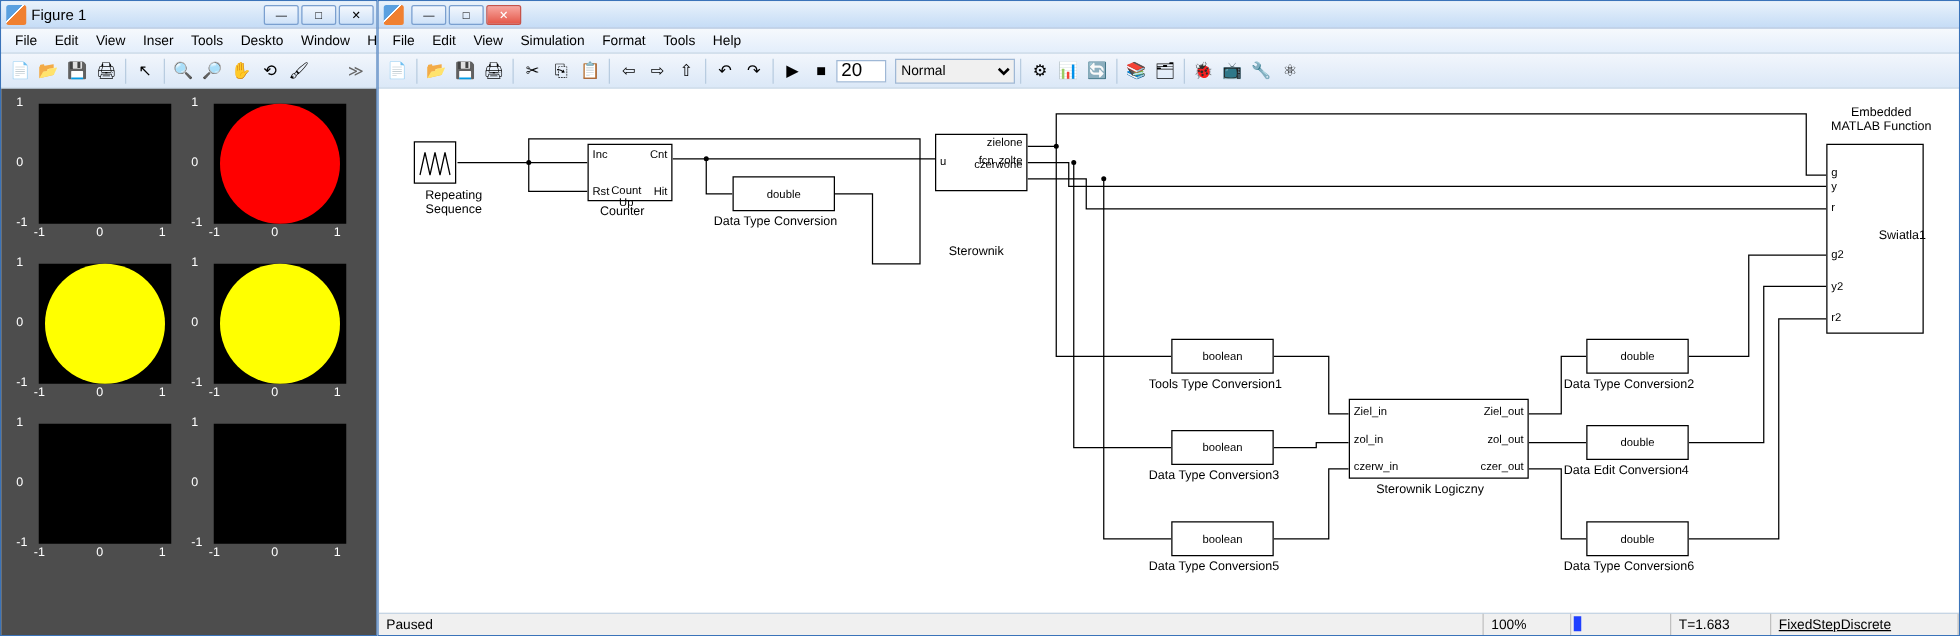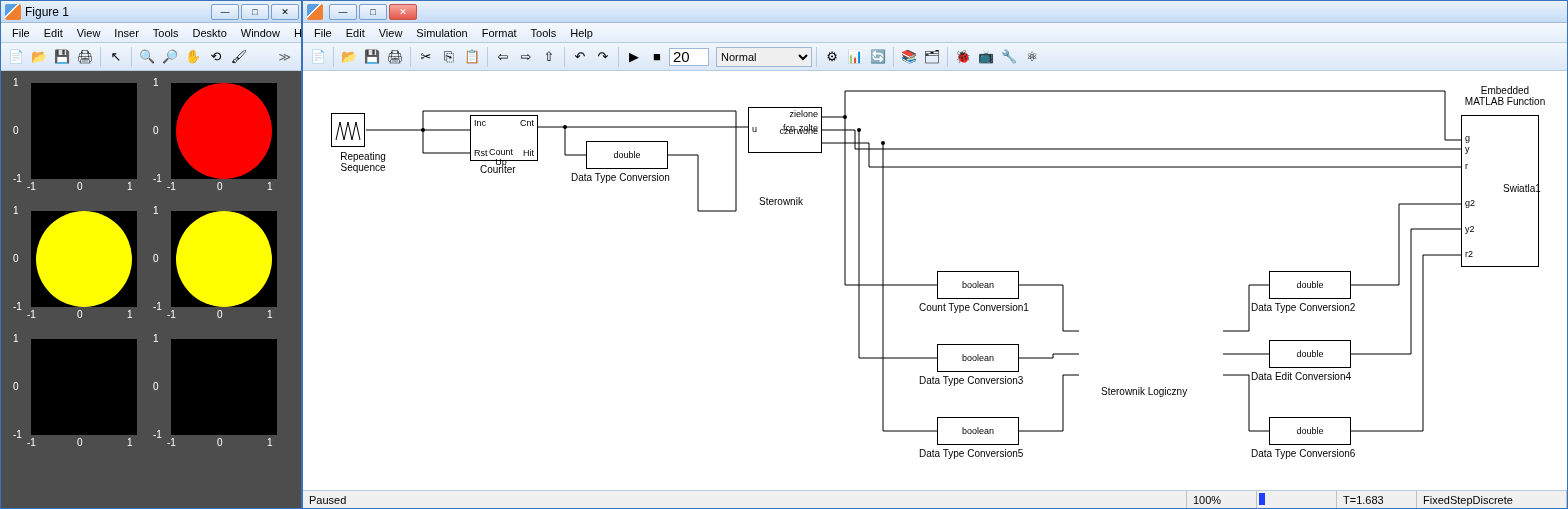--- a/index.html
+++ b/index.html
@@ -348,30 +348,38 @@
       <span class="portlabel" style="right:3px; top:1px;">zielone</span>
       <span class="portlabel" style="right:26px; top:15px;">fcn</span>
       <span class="portlabel" style="right:3px; top:15px;">zolte</span>
       <span class="portlabel" style="right:3px; bottom:16px;">czerwone</span>
     </div>
     <div class="blocklabel" style="left:456px; top:85px;margin-top:40px;">Sterownik</div>
 
     <div class="block" style="left:634px; top:200px; width:82px; height:28px;">
         <span>boolean</span>
       </div>
-    <div class="blocklabel" style="left:616px; top:231px;">Count Type Conversion1</div>
+    <div class="blocklabel" style="left:616px; top:231px;">Tools Type Conversion1</div>
     <div class="block" style="left:634px; top:273px; width:82px; height:28px;">
         <span>boolean</span>
       </div>
     <div class="blocklabel" style="left:616px; top:304px;">Data Type Conversion3</div>
     <div class="block" style="left:634px; top:346px; width:82px; height:28px;">
         <span>boolean</span>
       </div>
     <div class="blocklabel" style="left:616px; top:377px;">Data Type Conversion5</div>
 
+    <div class="block" style="left:776px; top:248px; width:144px; height:64px;">
+      <span class="portlabel" style="left:3px; top:4px;">Ziel_in</span>
+      <span class="portlabel" style="left:3px; top:26px;">zol_in</span>
+      <span class="portlabel" style="left:3px; bottom:4px;">czerw_in</span>
+      <span class="portlabel" style="right:3px; top:4px;">Ziel_out</span>
+      <span class="portlabel" style="right:3px; top:26px;">zol_out</span>
+      <span class="portlabel" style="right:3px; bottom:4px;">czer_out</span>
+    </div>
     <div class="blocklabel" style="left:798px; top:315px;">Sterownik Logiczny</div>
 
     <div class="block" style="left:966px; top:200px; width:82px; height:28px;">
         <span>double</span>
       </div>
     <div class="blocklabel" style="left:948px; top:231px;">Data Type Conversion2</div>
     <div class="block" style="left:966px; top:269px; width:82px; height:28px;">
         <span>double</span>
       </div>
     <div class="blocklabel" style="left:948px; top:300px;">Data Edit Conversion4</div>
@@ -393,15 +401,15 @@
     <div class="blocklabel" style="left:1200px; top:112px;">Swiatla1</div>
   </div>
 
   <div class="statusbar">
     <div class="cell" style="flex:1;">Paused</div>
     <div class="cell" style="width:70px;">100%</div>
     <div class="cell" style="width:80px; position:relative;">
       <div style="position:absolute;left:2px;top:2px;width:6px;height:12px;background:#2040ff;"></div>
     </div>
     <div class="cell" style="width:80px;">T=1.683</div>
-    <div class="cell" style="width:150px;">FixedStepDiscrete</div>
+    <div class="cell" style="width:150px;text-decoration:underline;">FixedStepDiscrete</div>
   </div>
 </div>
 
 </body></html>

